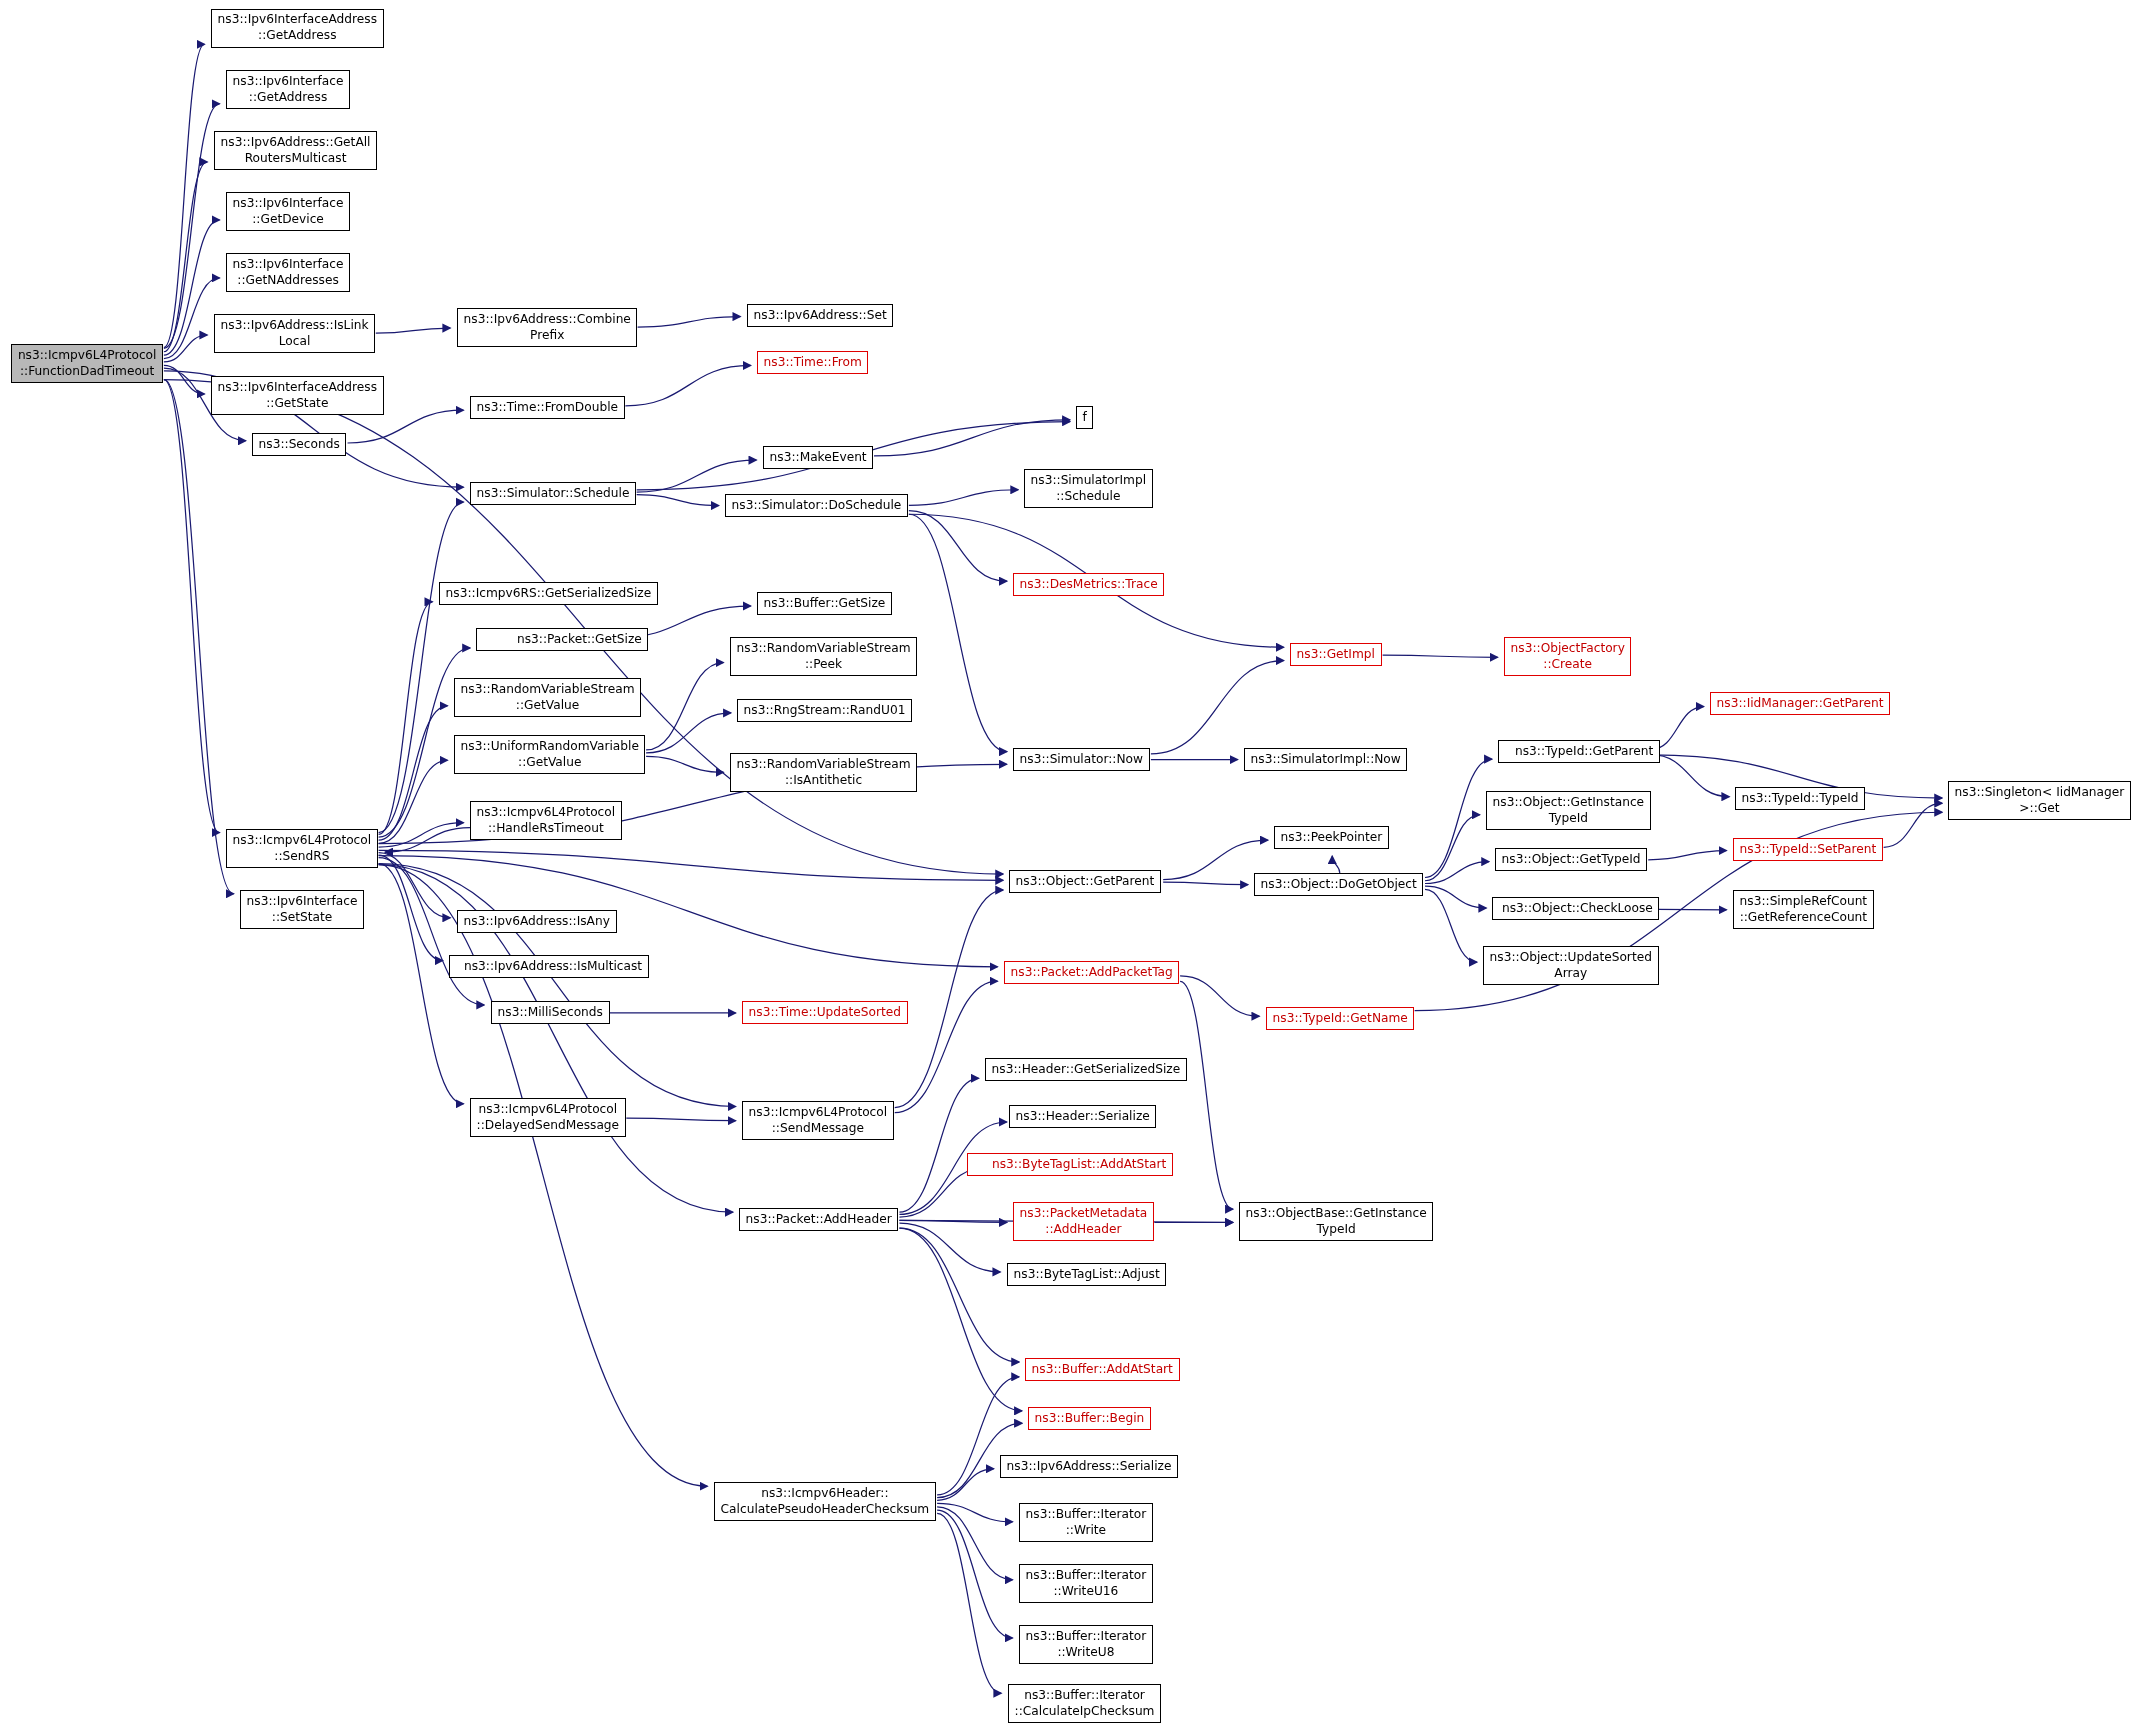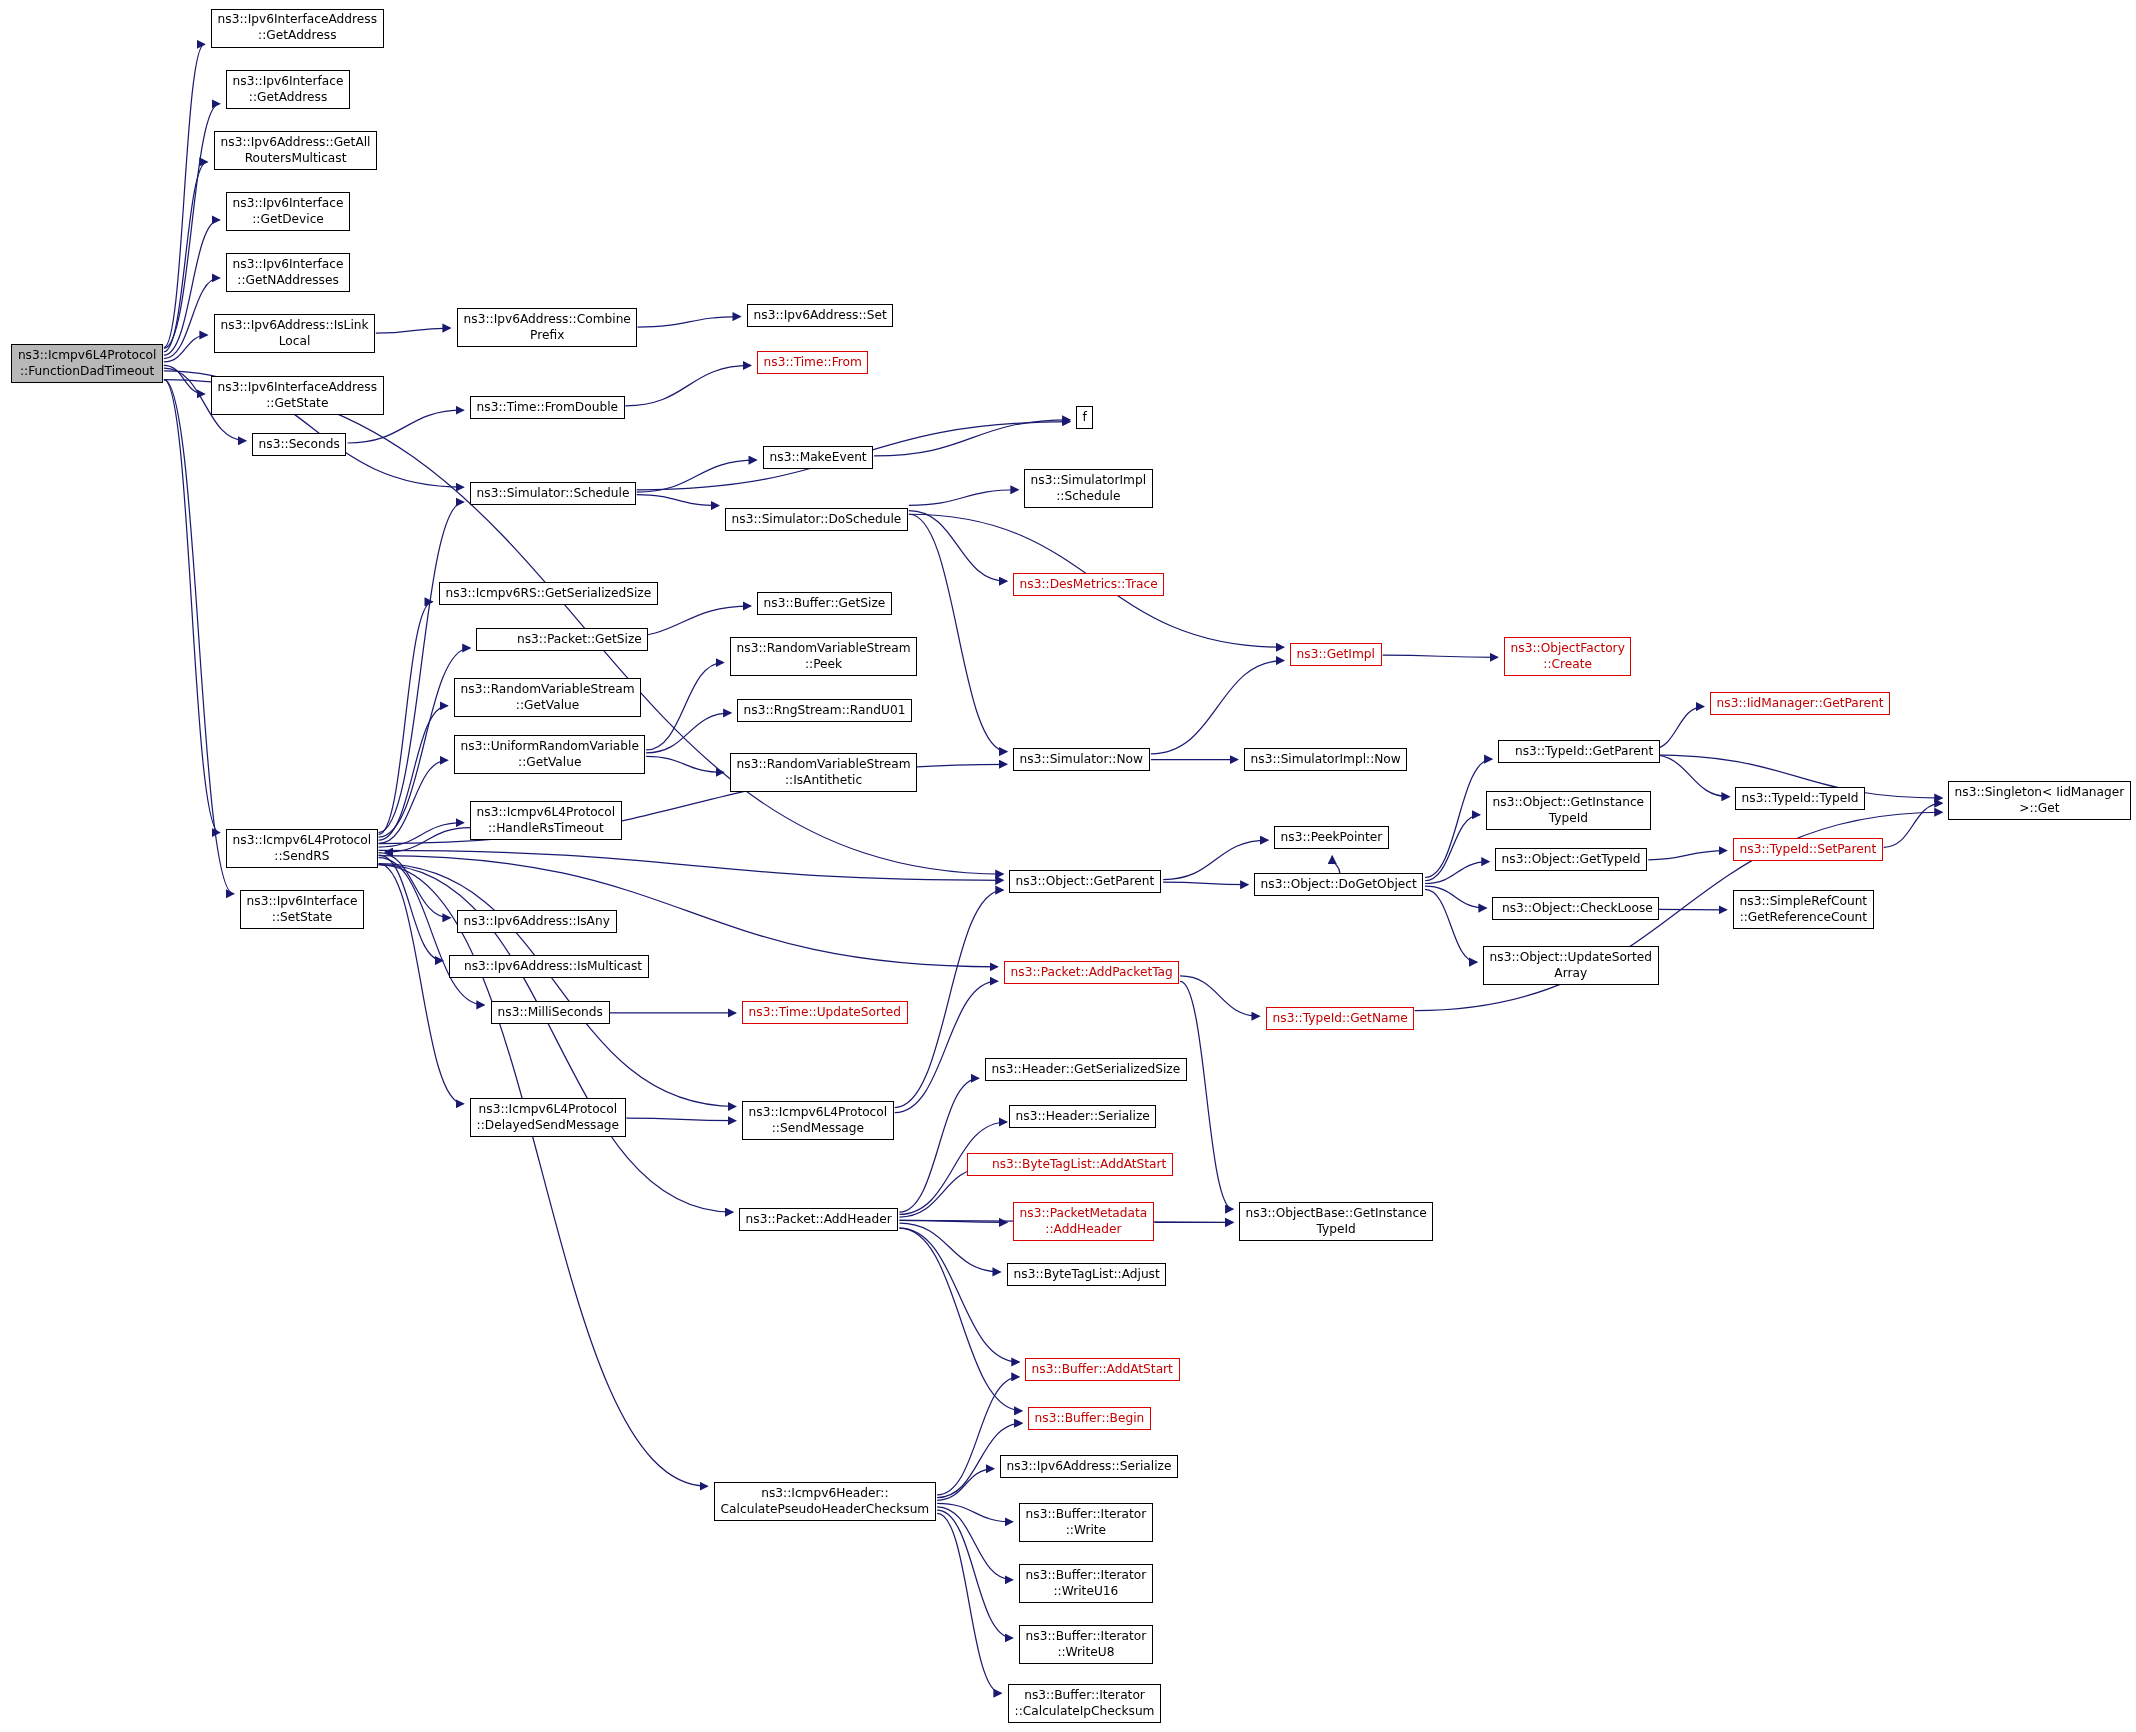--- a/index.html
+++ b/index.html
@@ -142,21 +142,21 @@
 ::GetState</div>
     <div class="node" style="left: 252px; top: 433px;">ns3::Seconds</div>
     <div class="node" style="left: 457px; top: 308px;">ns3::Ipv6Address::Combine
 Prefix</div>
     <div class="node" style="left: 747px; top: 304px;">ns3::Ipv6Address::Set</div>
     <div class="node truncated" style="left: 757px; top: 351px;">ns3::Time::From</div>
     <div class="node" style="left: 470px; top: 396px;">ns3::Time::FromDouble</div>
     <div class="node" style="left: 1076px; top: 406px;">f</div>
     <div class="node" style="left: 470px; top: 482px;">ns3::Simulator::Schedule</div>
     <div class="node" style="left: 763px; top: 446px;">ns3::MakeEvent</div>
-    <div class="node" style="left: 725px; top: 508px; text-align: center;">ns3::Simulator::DoSchedule</div>
+    <div class="node" style="left: 725px; top: 494px; text-align: center;">ns3::Simulator::DoSchedule</div>
     <div class="node" style="left: 1024px; top: 469px;">ns3::SimulatorImpl
 ::Schedule</div>
     <div class="node truncated" style="left: 1013px; top: 573px;">ns3::DesMetrics::Trace</div>
     <div class="node" style="left: 439px; top: 582px;">ns3::Icmpv6RS::GetSerializedSize</div>
     <div class="node" style="left: 757px; top: 592px;">ns3::Buffer::GetSize</div>
     <div class="node" style="left: 476px; top: 628px; padding-left: 40px;">ns3::Packet::GetSize</div>
     <div class="node" style="left: 730px; top: 637px;">ns3::RandomVariableStream
 ::Peek</div>
     <div class="node" style="left: 454px; top: 678px;">ns3::RandomVariableStream
 ::GetValue</div>

